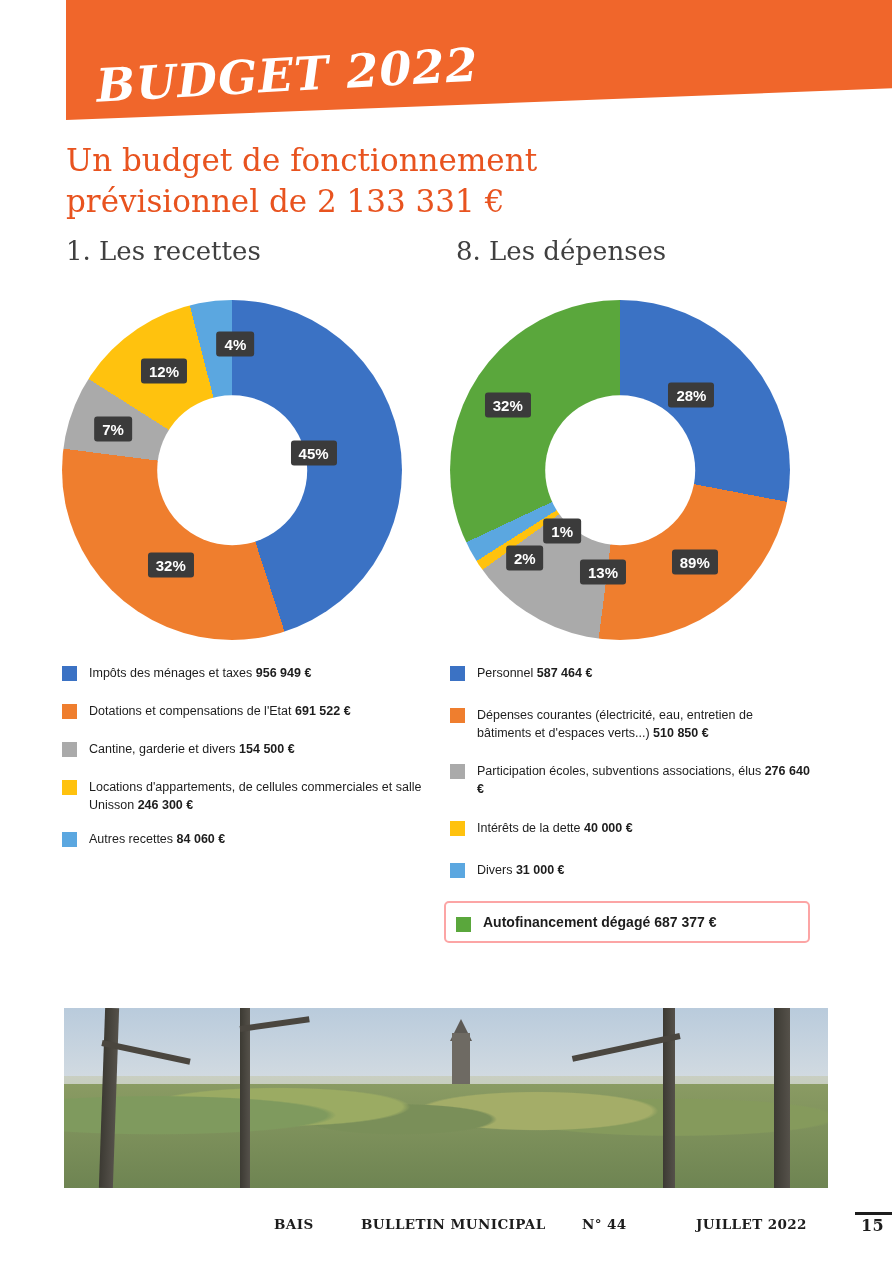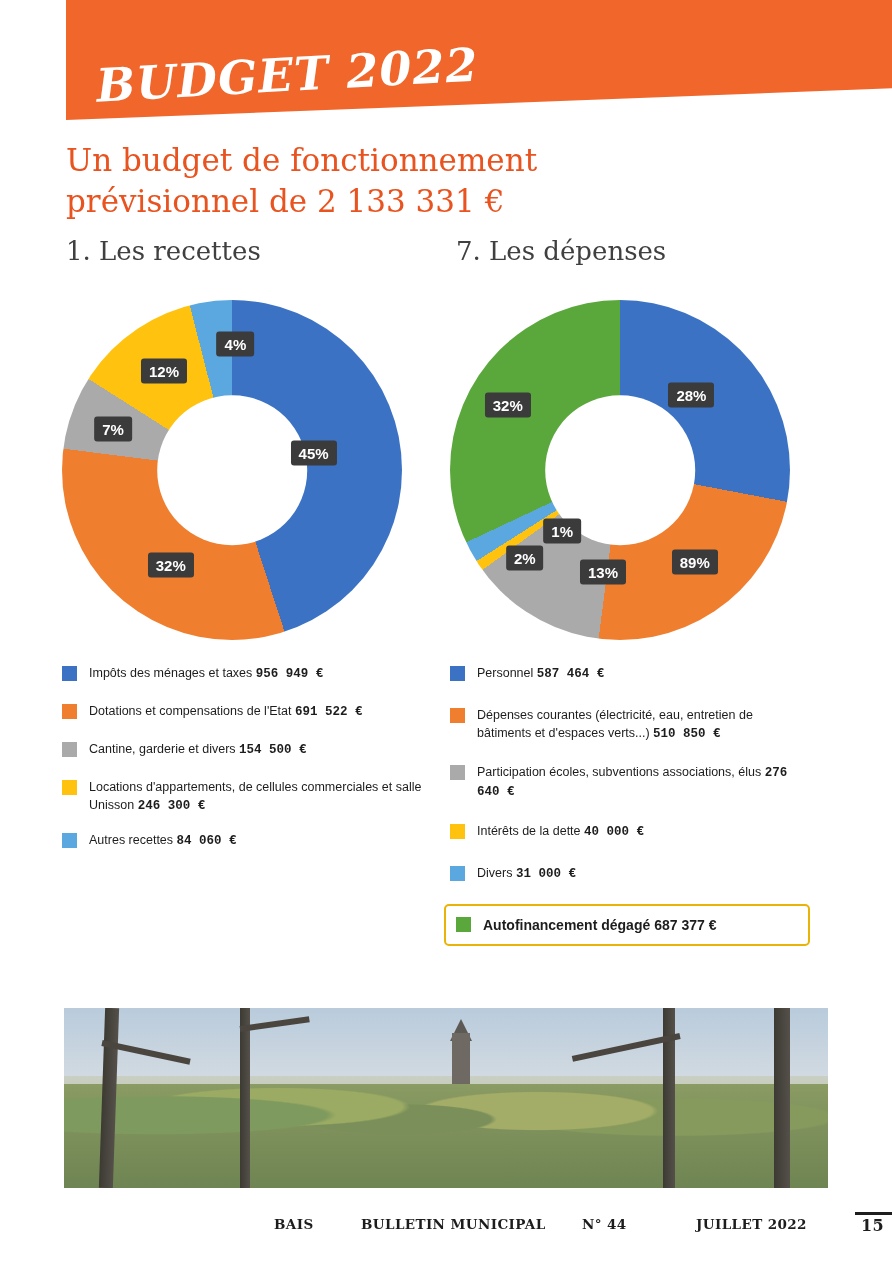--- a/index.html
+++ b/index.html
@@ -117,28 +117,29 @@
     width: 15px;
     height: 15px;
     margin-right: 12px;
     margin-top: 2px;
   }
   .legend-text {
     font-size: 12.5px;
     line-height: 1.45;
     color: #1d1d1d;
   }
-  .legend-text b { font-weight: bold; font-family: Liberation Mono, monospace; }
+  .legend-text b { font-weight: bold; }
   .legend-right .legend-item { margin-bottom: 20px; }
   .highlight {
-    border: 2px solid #eab308;
+    border: 2px solid #fca5a5;
     border-radius: 5px;
     padding: 9px 26px 9px 10px;
     margin-left: -6px;
     margin-top: -2px;
+    align-items: flex-end;
   }
   .highlight .legend-text { font-size: 14px; font-weight: bold; }
 
   
   .photo {
     position: absolute;
     left: 64px;
     top: 1008px;
     width: 764px;
     height: 180px;
@@ -213,21 +214,21 @@
 <body>
 
 <div class="banner"></div>
 <div class="banner-title">BUDGET 2022</div>
 
 <div class="h-main">
   <div>Un budget de fonctionnement</div>
   <div>prévisionnel de 2 133 331 €</div>
 </div>
 <div class="sub-left">1. Les recettes</div>
-<div class="sub-right">7. Les dépenses</div>
+<div class="sub-right">8. Les dépenses</div>
 
 <div class="chart chart-left">
   <div class="donut" style="background: conic-gradient(
           #3b72c4 0deg 162deg,
           #ef7e2e 162deg 277.2deg,
           #aaaaaa 277.2deg 302.4deg,
           #ffc20e 302.4deg 345.6deg,
           #5ba7e0 345.6deg 360deg);">
     <div class="donut-hole"></div>
   </div>

